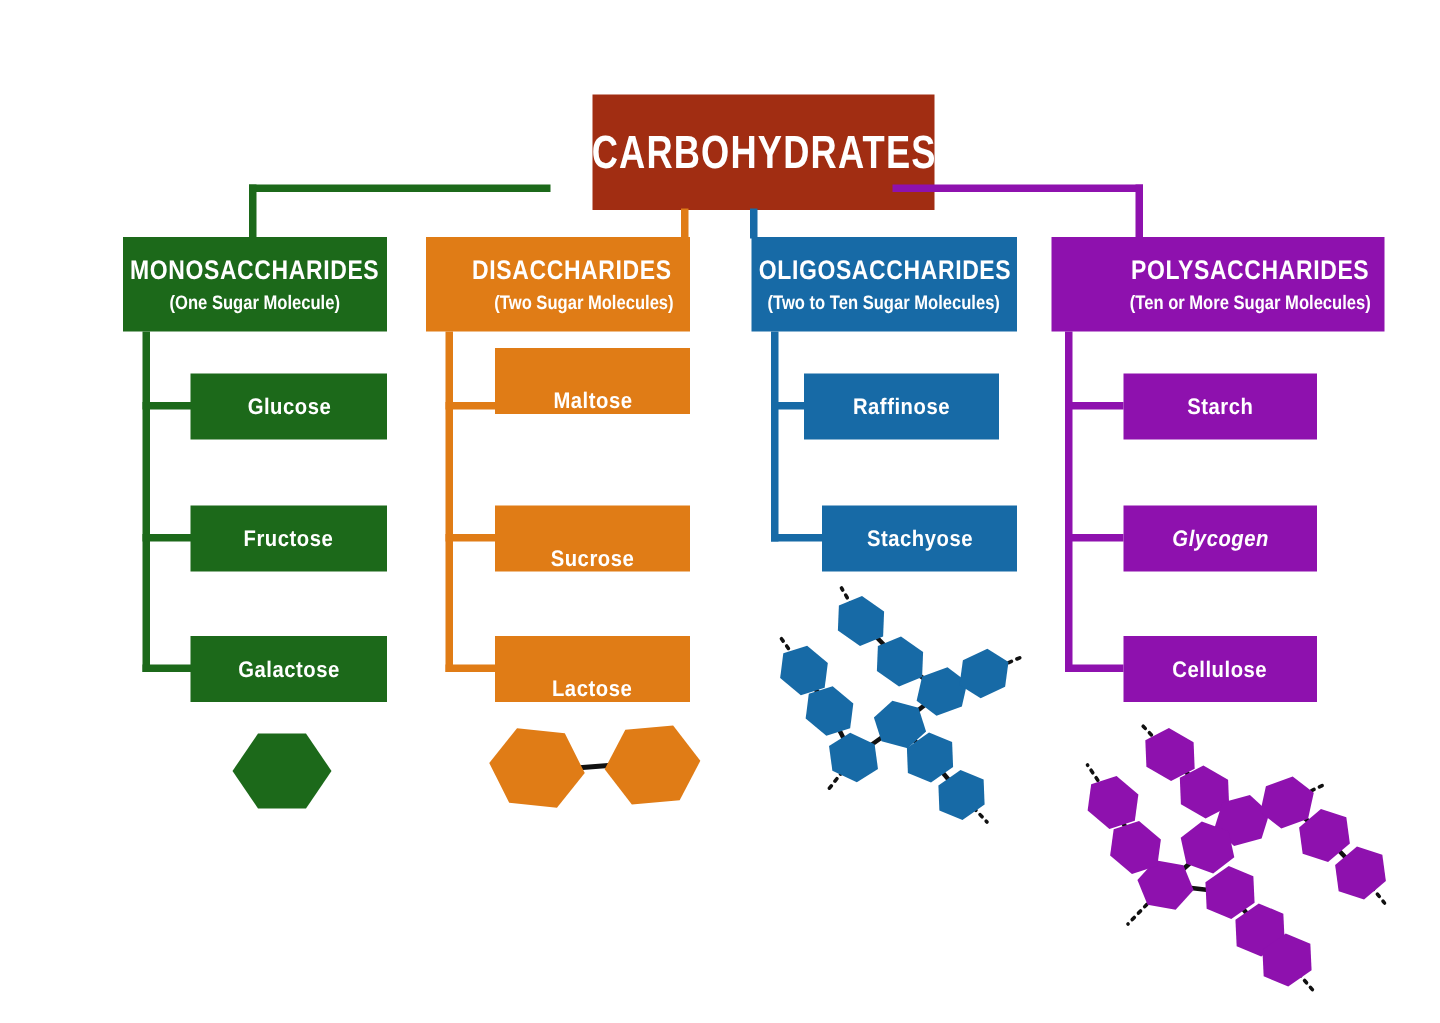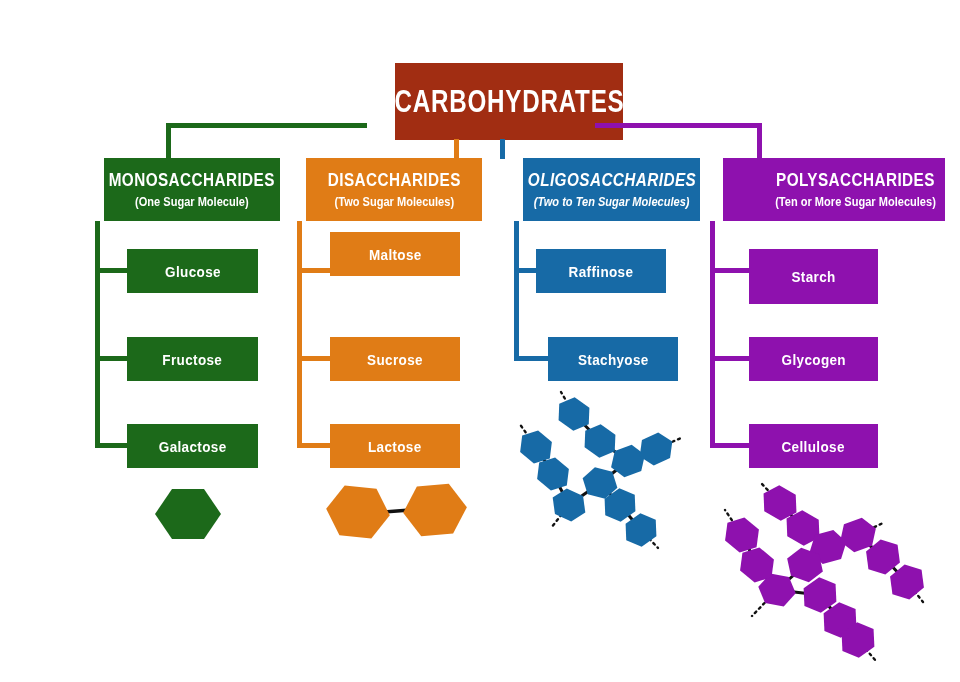--- a/index.html
+++ b/index.html
@@ -5,27 +5,27 @@
   html,body{margin:0;padding:0;background:#e8e8e8;}
   .stage{
     position:relative;width:960px;height:682px;margin:0 auto;
     background:var(--background,#fff);overflow:hidden;
     font-family:"Liberation Sans",sans-serif;
   }
   .box{position:absolute;display:flex;align-items:center;justify-content:center;
        color:var(--text,#fff);text-align:center;}
   .bg-root{background:var(--root);margin-left:28px;}
   .bg-mono{background:var(--mono);}
-  .bg-di{background:var(--di);}
+  .bg-di{background:var(--di);align-items:flex-end;}
   .bg-oligo{background:var(--oligo);}
   .bg-poly{background:var(--poly);}
   .conn{position:absolute;}
   .root-title{font-size:31px;font-weight:700;letter-spacing:1px;
       display:inline-block;transform:scaleX(.78);white-space:nowrap;}
-  .hdr{flex-direction:column;gap:3px;margin-left:22px;}
+  .hdr{flex-direction:column;gap:3px;}
   .hdr-name{font-size:18px;font-weight:700;letter-spacing:.5px;
       display:inline-block;transform:scaleX(.85);white-space:nowrap;}
   .hdr-sub{font-size:13px;font-weight:700;
       display:inline-block;transform:scaleX(.85);white-space:nowrap;}
   .member-label{font-size:15px;font-weight:700;letter-spacing:.4px;
       display:inline-block;transform:scaleX(.9);white-space:nowrap;}
   .molecule{position:absolute;}
   .bonds line{stroke:var(--bond);stroke-width:3;}
   .link line{stroke:var(--bond);stroke-width:3.5;}
   .tails line{stroke:var(--bond);stroke-width:2.4;stroke-dasharray:2 4;stroke-linecap:round;}
@@ -89,21 +89,21 @@
     <span class="member-label">Lactose</span>
   </div>
   <svg class="molecule" style="left:320px;top:482px;" width="152" height="60" viewBox="0 0 152 60">
     <g class="link">
         <line x1="64" y1="30" x2="90" y2="28"></line>
       </g>
     <polygon class="hex-di" transform="translate(38,30) rotate(6)" points="-32,0 -16,-25 16,-25 32,0 16,25 -16,25"></polygon>
     <polygon class="hex-di" transform="translate(115,28) rotate(-5)" points="-32,0 -16,-25 16,-25 32,0 16,25 -16,25"></polygon>
   </svg>
 
-  <div class="box hdr bg-oligo" style="left:501px;top:158px;width:177px;height:63px;font-style:italic;">
+  <div class="box hdr bg-oligo" style="left:501px;top:158px;width:177px;height:63px;">
     <span class="hdr-name">OLIGOSACCHARIDES</span>
     <span class="hdr-sub">(Two to Ten Sugar Molecules)</span>
   </div>
   <div class="conn bg-oligo" style="left:514px;top:221px;width:5px;height:140px;"></div>
   <div class="conn bg-oligo" style="left:514px;top:268px;width:34px;height:5px;"></div>
   <div class="conn bg-oligo" style="left:514px;top:356px;width:34px;height:5px;"></div>
   <div class="box bg-oligo" style="left:536px;top:249px;width:130px;height:44px;">
     <span class="member-label">Raffinose</span>
   </div>
   <div class="box bg-oligo" style="left:548px;top:337px;width:130px;height:44px;align-items:center;">
@@ -143,24 +143,24 @@
   </svg>
 
   <div class="box hdr bg-poly" style="left:701px;top:158px;width:179px;height:63px;padding-left:43px;">
     <span class="hdr-name">POLYSACCHARIDES</span>
     <span class="hdr-sub">(Ten or More Sugar Molecules)</span>
   </div>
   <div class="conn bg-poly" style="left:710px;top:221px;width:5px;height:227px;"></div>
   <div class="conn bg-poly" style="left:710px;top:268px;width:39px;height:5px;"></div>
   <div class="conn bg-poly" style="left:710px;top:356px;width:39px;height:5px;"></div>
   <div class="conn bg-poly" style="left:710px;top:443px;width:39px;height:5px;"></div>
-  <div class="box bg-poly" style="left:749px;top:249px;width:129px;height:55px;text-align:right;">
+  <div class="box bg-poly" style="left:749px;top:249px;width:129px;height:44px;text-align:right;">
     <span class="member-label">Starch</span>
   </div>
-  <div class="box bg-poly" style="left:749px;top:337px;width:129px;height:44px;">
+  <div class="box bg-poly" style="left:749px;top:337px;width:129px;height:44px;font-style:italic;">
     <span class="member-label">Glycogen</span>
   </div>
   <div class="box bg-poly" style="left:749px;top:424px;width:129px;height:44px;">
     <span class="member-label">Cellulose</span>
   </div>
   <svg class="molecule" style="left:700px;top:480px;" width="245" height="190" viewBox="0 0 245 190">
     <g class="tails">
       <line x1="80" y1="23" x2="62" y2="4"></line>
       <line x1="158" y1="55" x2="185" y2="42"></line>
       <line x1="207" y1="102" x2="223" y2="122"></line>

